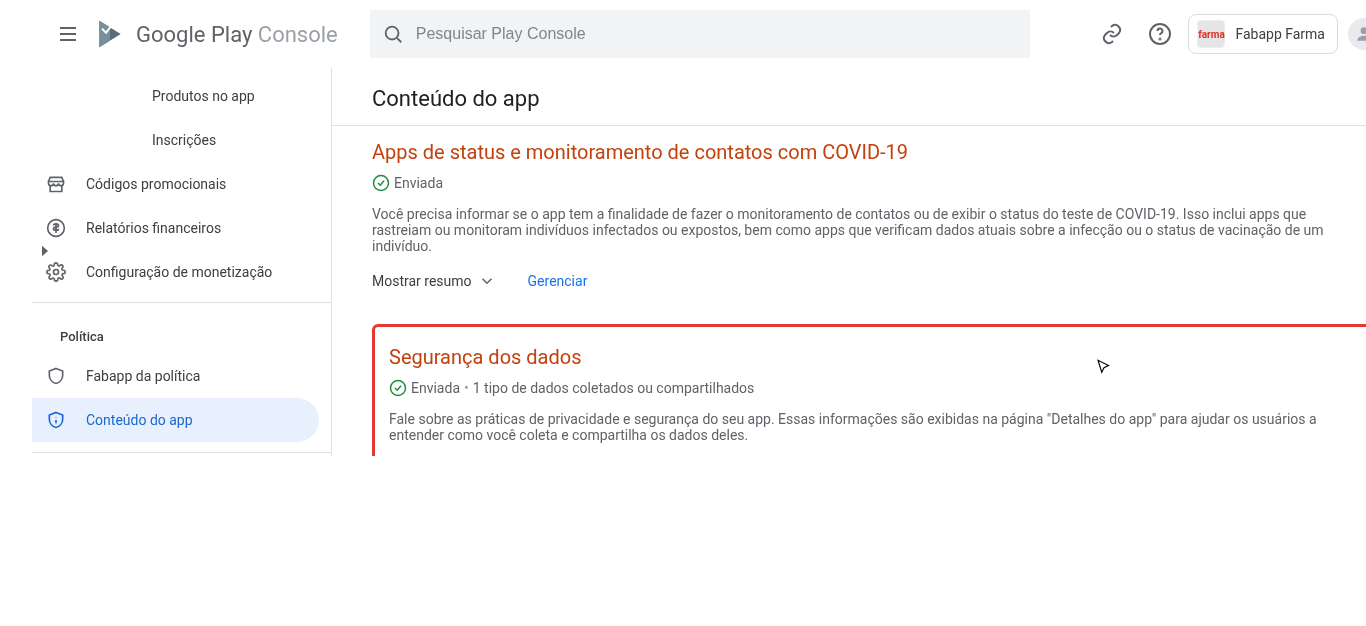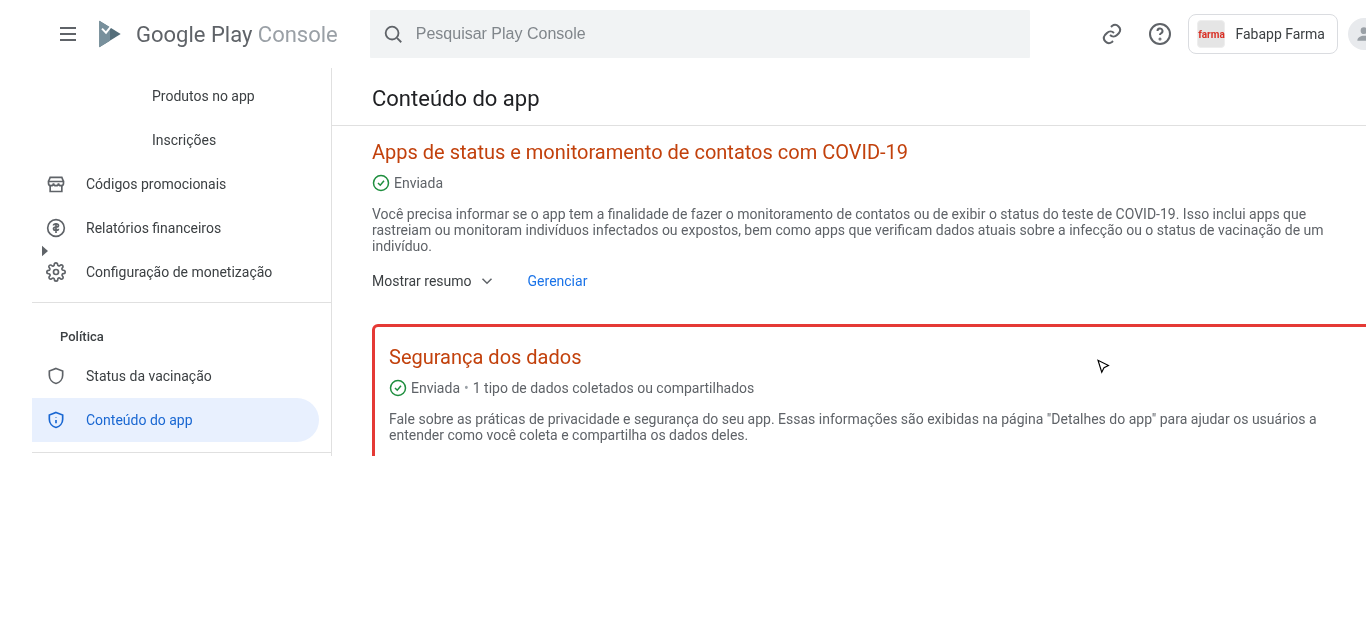--- a/index.html
+++ b/index.html
@@ -197,21 +197,21 @@
   <div class="side-divider"></div>
 
   <div class="side-section-title">Política</div>
 
   <div class="side-item">
     <span class="ic">
           <svg width="20" height="20" viewBox="0 0 24 24" fill="none" stroke="currentColor" stroke-width="2">
             <path d="M12 3l8 3v5c0 5-3.5 9-8 10-4.5-1-8-5-8-10V6l8-3z"></path>
           </svg>
         </span>
-    <span>Status da vacinação</span>
+    <span>Fabapp da política</span>
   </div>
   <div class="side-item active">
     <span class="ic">
           <svg width="20" height="20" viewBox="0 0 24 24" fill="none" stroke="currentColor" stroke-width="2">
             <path d="M12 3l8 3v5c0 5-3.5 9-8 10-4.5-1-8-5-8-10V6l8-3z"></path>
             <line x1="12" y1="9" x2="12" y2="9.5"></line>
             <line x1="12" y1="12" x2="12" y2="16"></line>
           </svg>
         </span>
     <span>Conteúdo do app</span>

